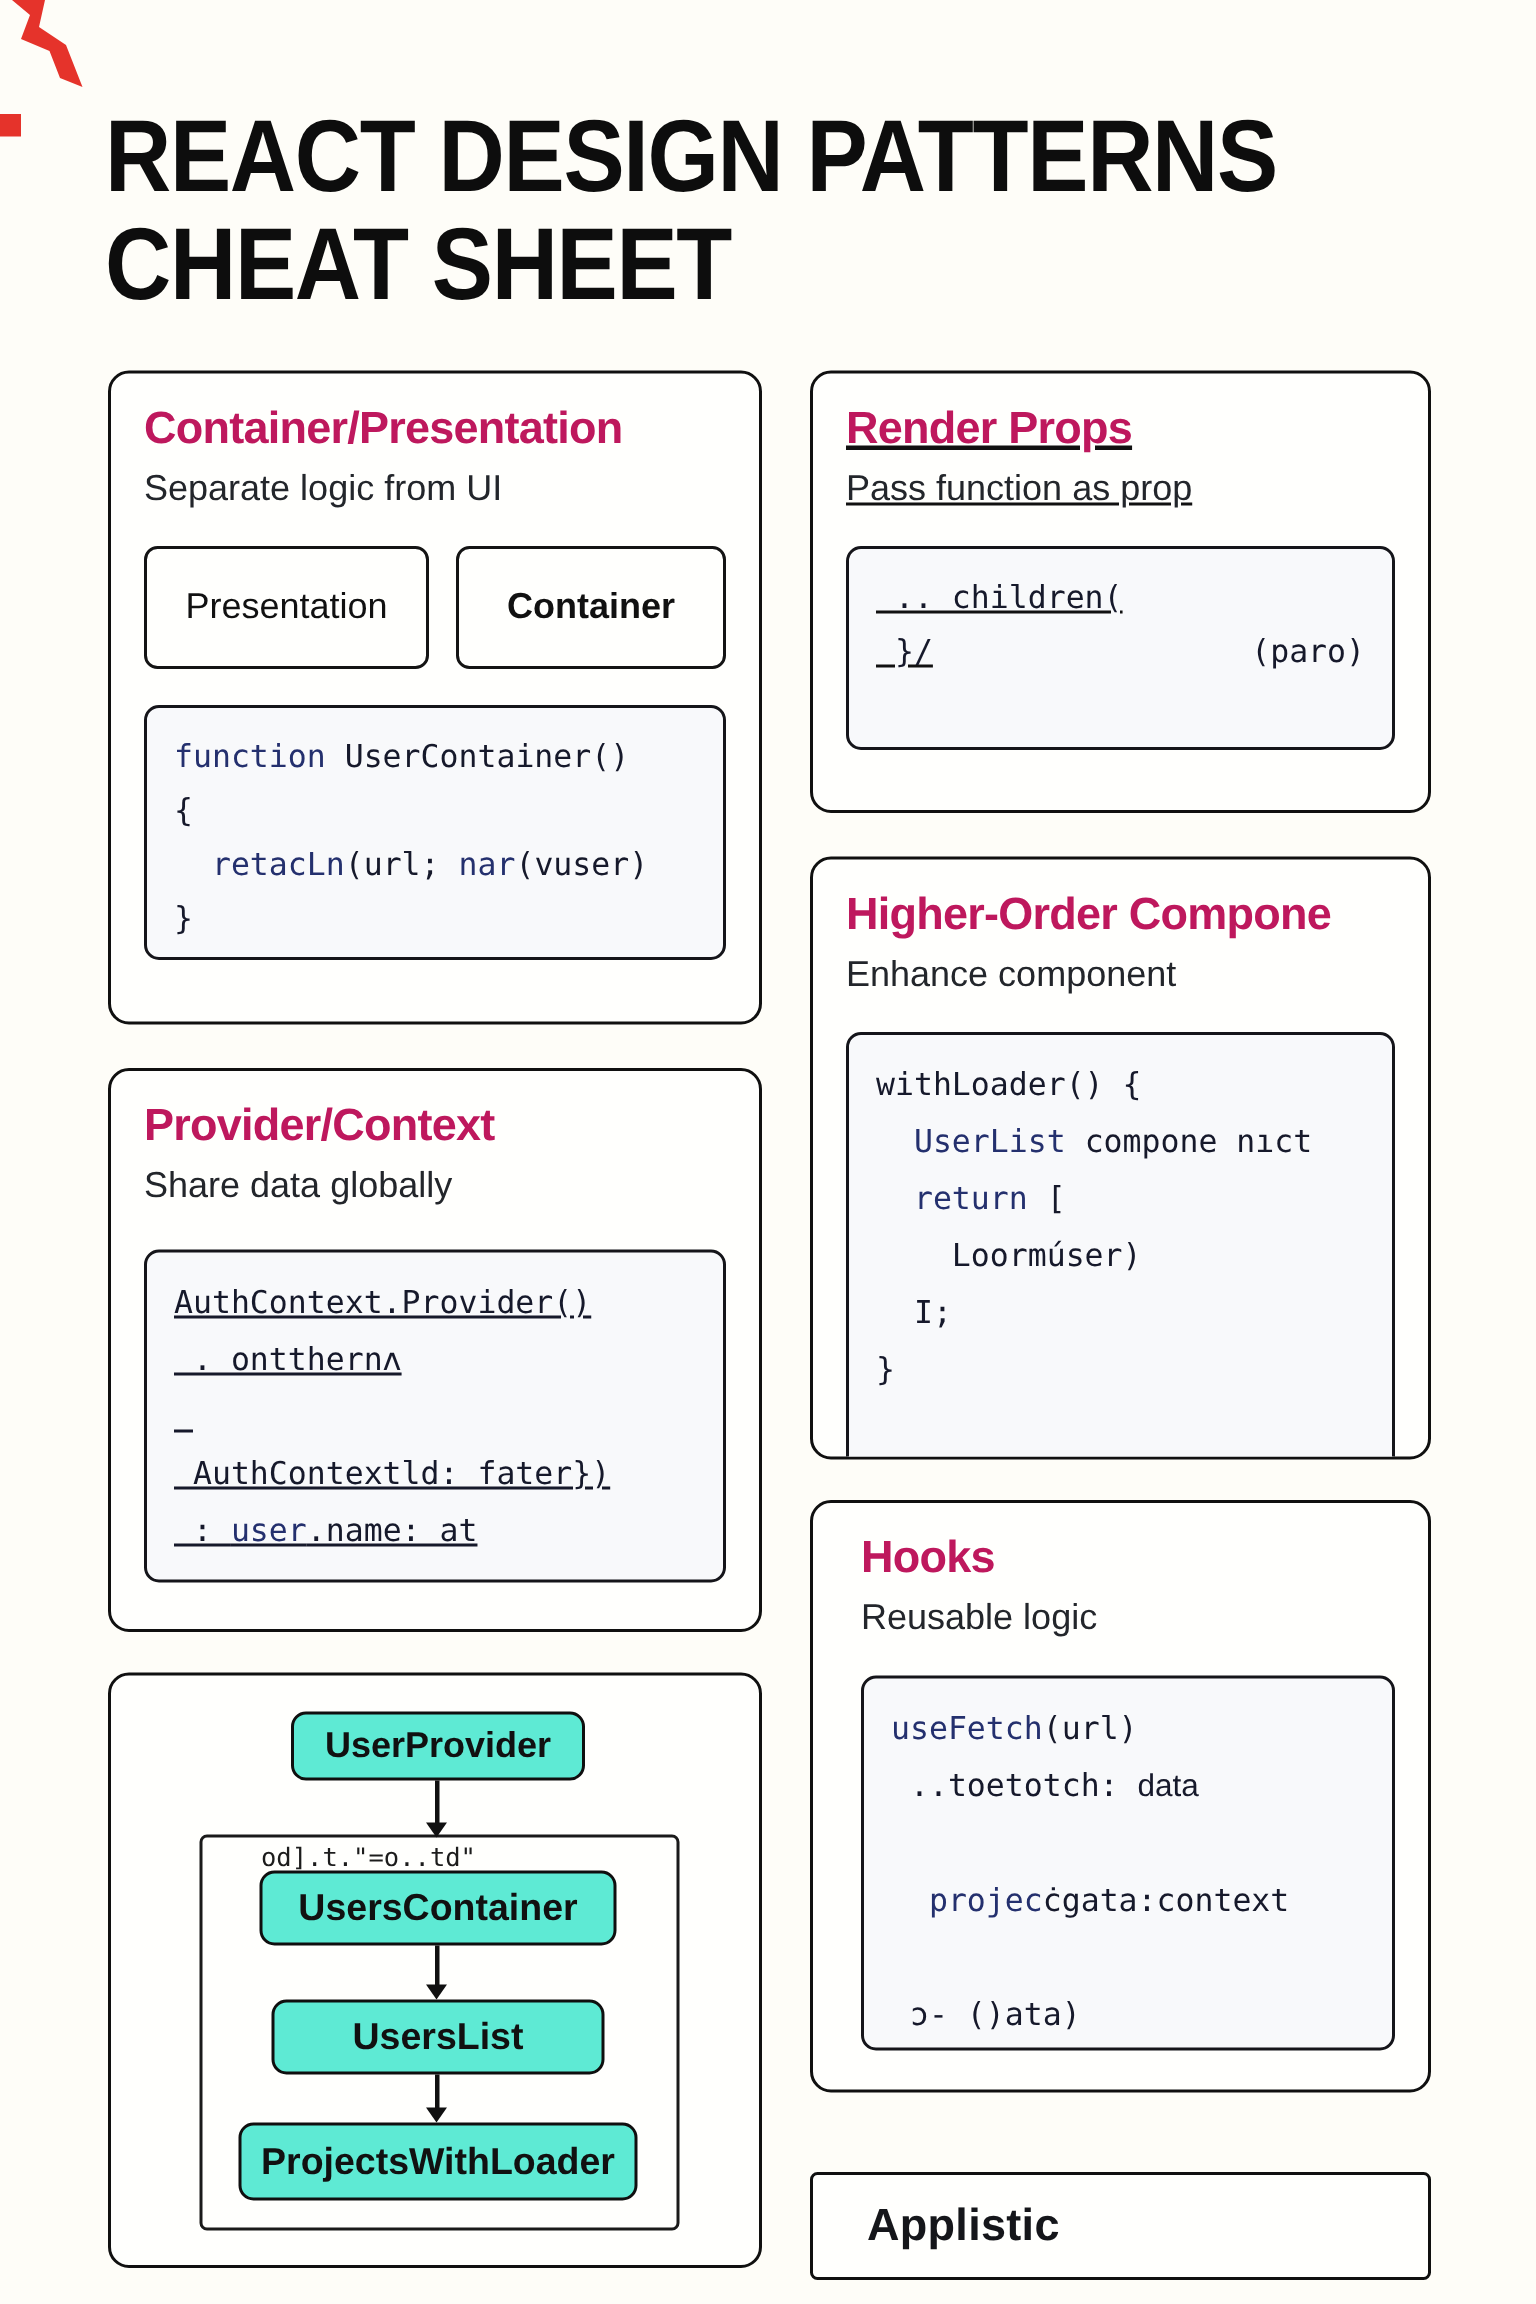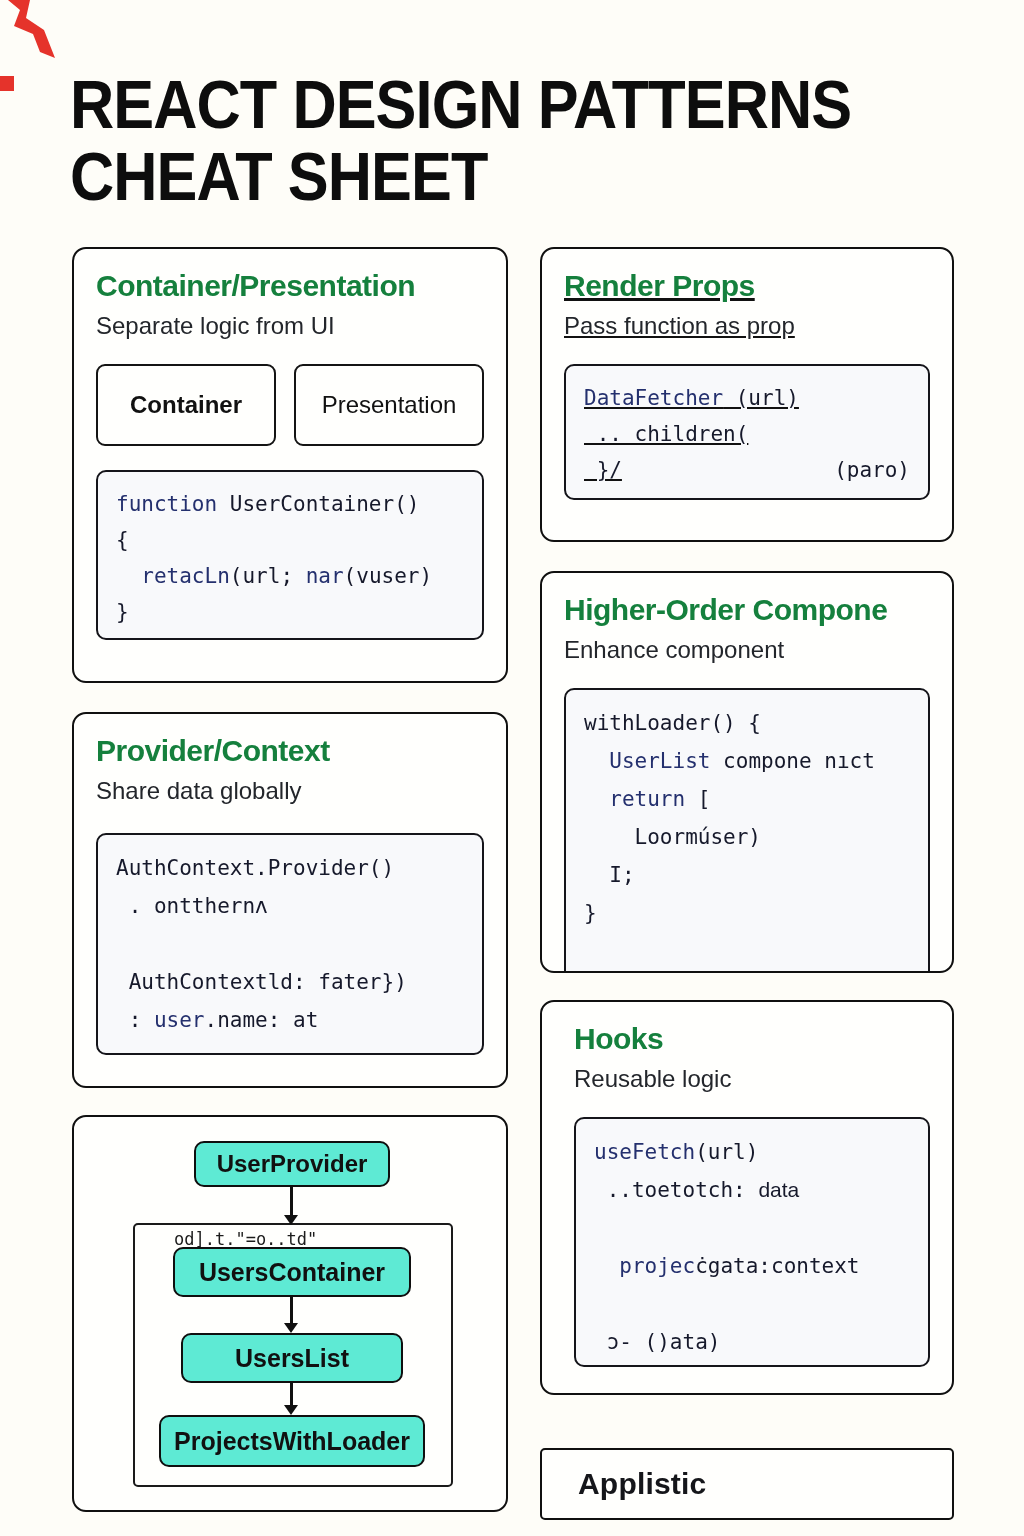--- a/index.html
+++ b/index.html
@@ -11,21 +11,21 @@
   .corner{position:absolute;left:0;top:0;width:70px;height:100px;}
 
   
   .title{position:absolute;left:70px;top:68px;font-size:68px;line-height:72px;
          font-weight:bold;letter-spacing:-1px;color:#0d0d0d;
          transform:scaleX(.9);transform-origin:left top;white-space:nowrap;}
 
   
   .card{position:absolute;background:#fffffd;border:2.5px solid #101010;border-radius:14px;
         box-sizing:border-box;padding:20px 22px;overflow:hidden;}
-  .card h2{margin:0;font-size:30px;font-weight:bold;letter-spacing:-.5px;color:#15803d;white-space:nowrap;}
+  .card h2{margin:0;font-size:30px;font-weight:bold;letter-spacing:-.5px;color:#be185d;white-space:nowrap;}
   .card .sub{margin-top:9px;font-size:24px;color:#23262b;}
 
   
   .code{background:#f8f9fb;border:2px solid #15151a;border-radius:10px;
         box-sizing:border-box;padding:14px 18px;margin-top:24px;
         font-family:"DejaVu Sans Mono",monospace;font-size:21px;color:#16192b;}
   .code .cl{white-space:pre;line-height:36px;}
   .code.tall .cl{line-height:38px;}
   .code .kw{color:#24306e;}
   .code .fr{float:right;}
@@ -65,36 +65,35 @@
 
   <div class="title">
     <div>REACT DESIGN PATTERNS</div>
     <div>CHEAT SHEET</div>
   </div>
 
   <div class="card" style="left:72px;top:247px;width:436px;height:436px;">
     <h2>Container/Presentation</h2>
     <div class="sub">Separate logic from UI</div>
     <div class="row">
+      <div class="mini" style="width:192px;">Presentation</div>
       <div class="mini b" style="width:182px;">Container</div>
-      <div class="mini" style="width:192px;">Presentation</div>
     </div>
     <div class="code" style="height:170px;">
         <div class="cl"><span class="kw">function </span><span>UserContainer()</span></div>
         <div class="cl"><span>{</span></div>
         <div class="cl"><span>  </span><span class="kw">retacLn</span><span>(url; </span><span class="kw">nar</span><span>(vuser)</span></div>
         <div class="cl"><span>}</span></div>
       </div>
   </div>
 
   <div class="card" style="left:540px;top:247px;width:414px;height:295px;text-decoration:underline;">
     <h2>Render Props</h2>
     <div class="sub">Pass function as prop</div>
     <div class="code" style="height:136px;">
-        <div class="cl"><span class="kw">DataFetcher</span><span> (url)</span></div>
         <div class="cl"><span> .. children(</span></div>
         <div class="cl"><span> }/</span><span class="fr">(paro)</span></div>
       </div>
   </div>
 
   <div class="card" style="left:540px;top:571px;width:414px;height:402px;">
     <h2>Higher-Order Compone</h2>
     <div class="sub">Enhance component</div>
     <div class="code tall" style="height:296px;">
         <div class="cl"><span>withLoader() {</span></div>
@@ -102,21 +101,21 @@
         <div class="cl"><span>  </span><span class="kw">return</span><span> [</span></div>
         <div class="cl"><span>    Loormúser)</span></div>
         <div class="cl"><span>  I;</span></div>
         <div class="cl"><span>}</span></div>
       </div>
   </div>
 
   <div class="card" style="left:72px;top:712px;width:436px;height:376px;">
     <h2>Provider/Context</h2>
     <div class="sub">Share data globally</div>
-    <div class="code tall" style="height:222px;margin-top:28px;">
+    <div class="code tall" style="height:222px;margin-top:28px;text-decoration:underline;">
         <div class="cl"><span>AuthContext.Provider()</span></div>
         <div class="cl"><span> . ontthernʌ</span></div>
         <div class="cl"><span> </span></div>
         <div class="cl"><span> AuthContextld: fater})</span></div>
         <div class="cl"><span> : </span><span class="kw">user</span><span>.name: at</span></div>
       </div>
   </div>
 
   <div class="card" style="left:540px;top:1000px;width:414px;height:395px;padding-left:32px;">
     <h2>Hooks</h2>

